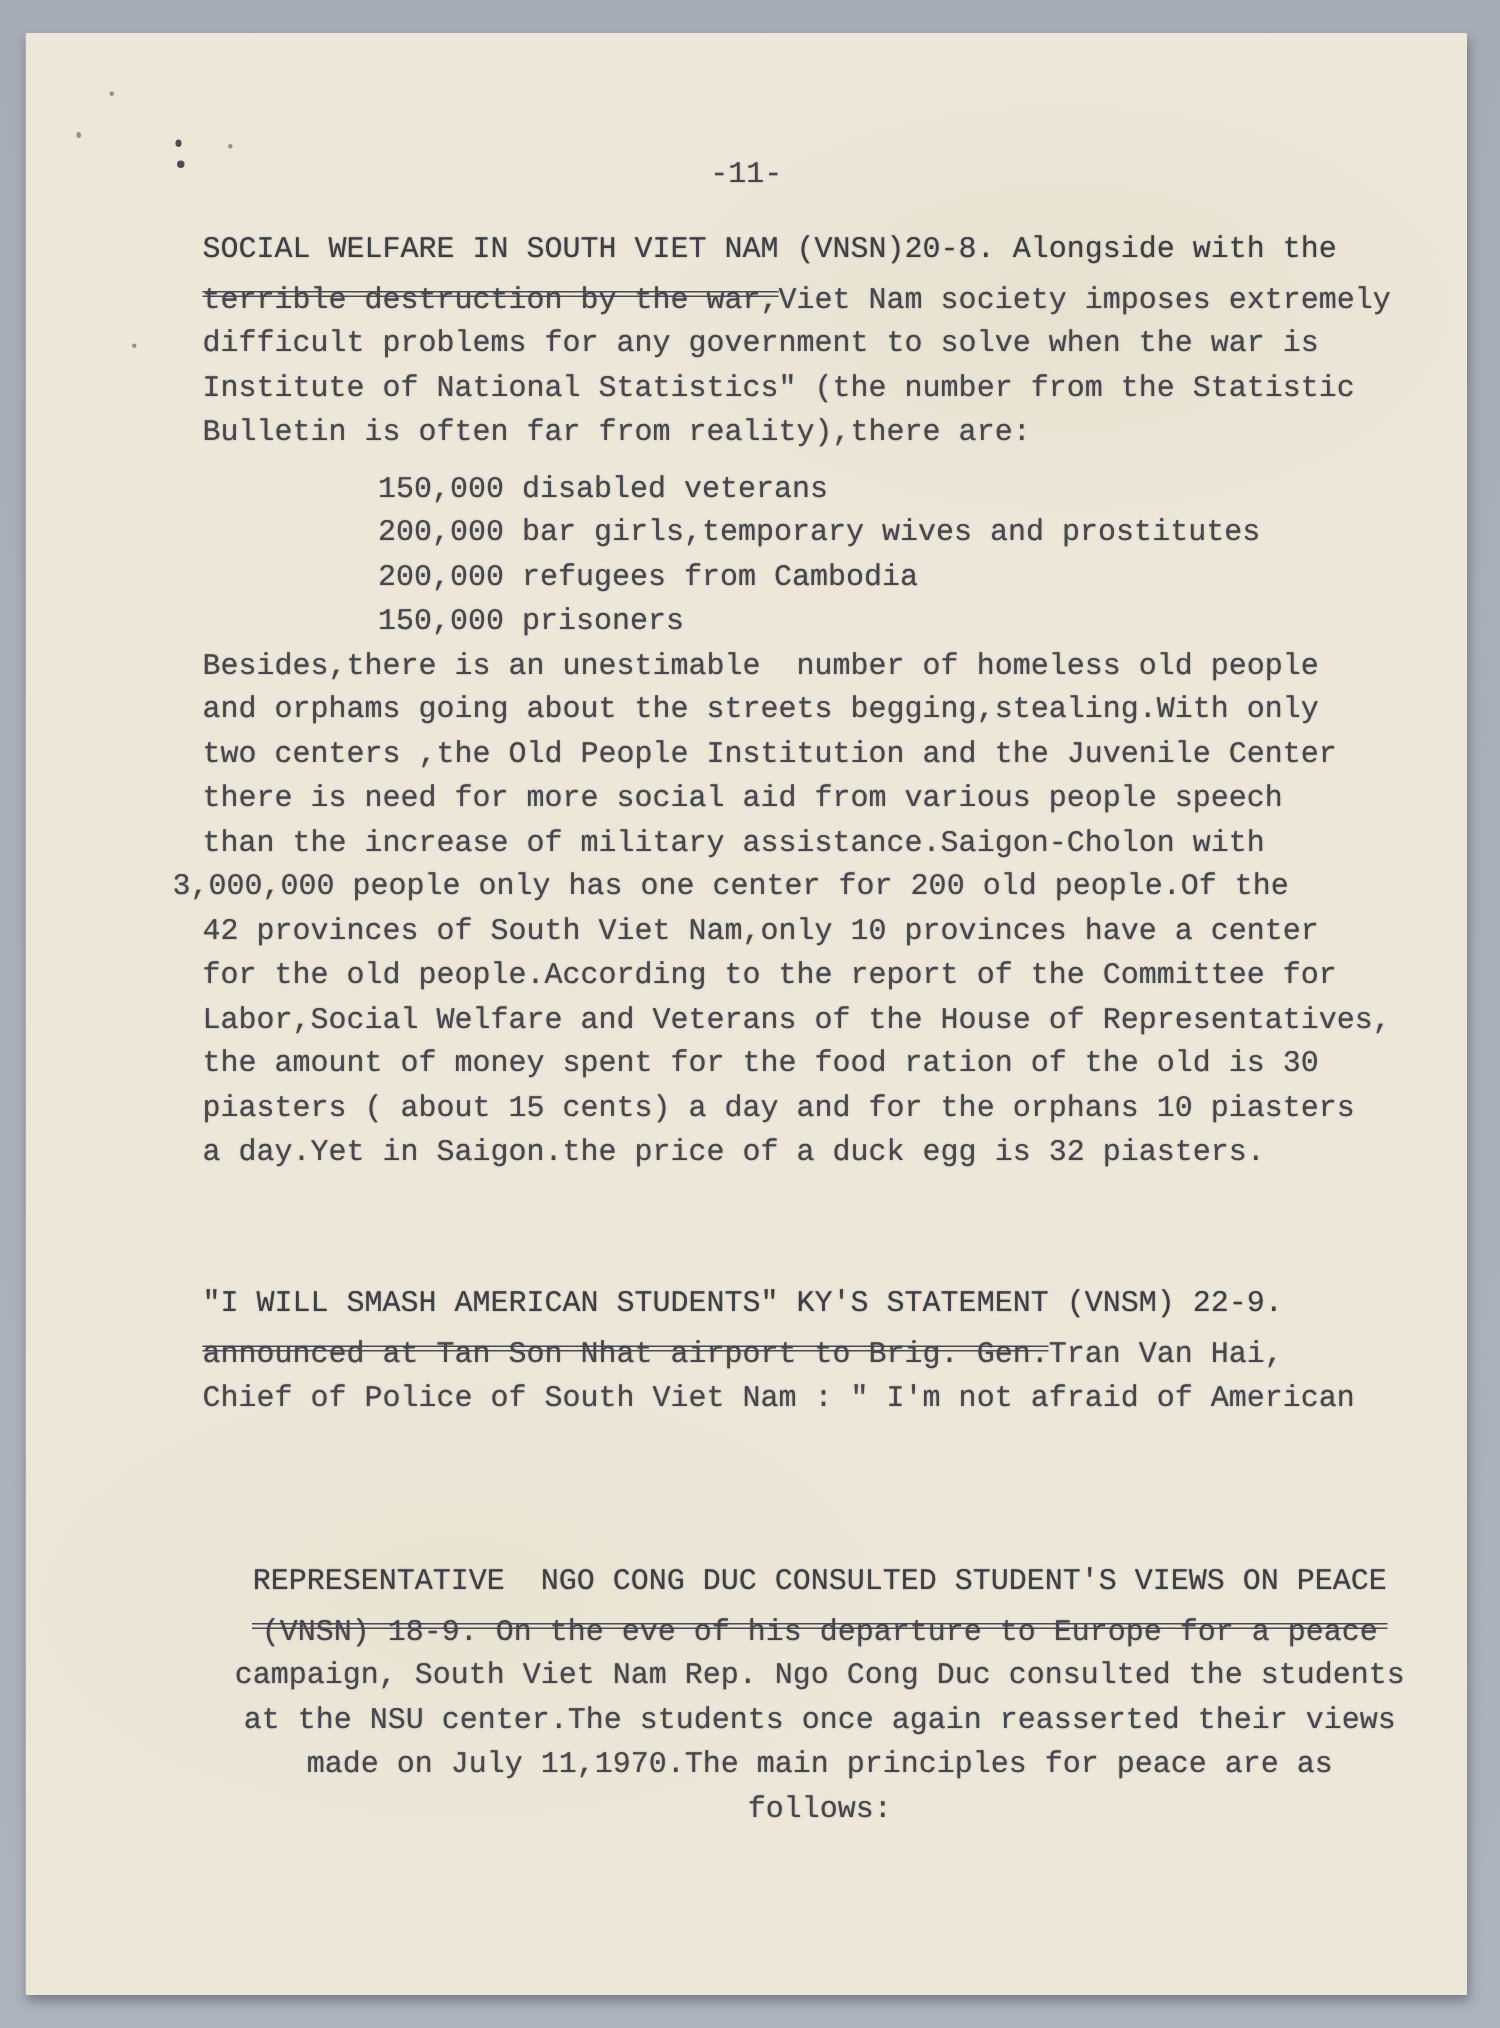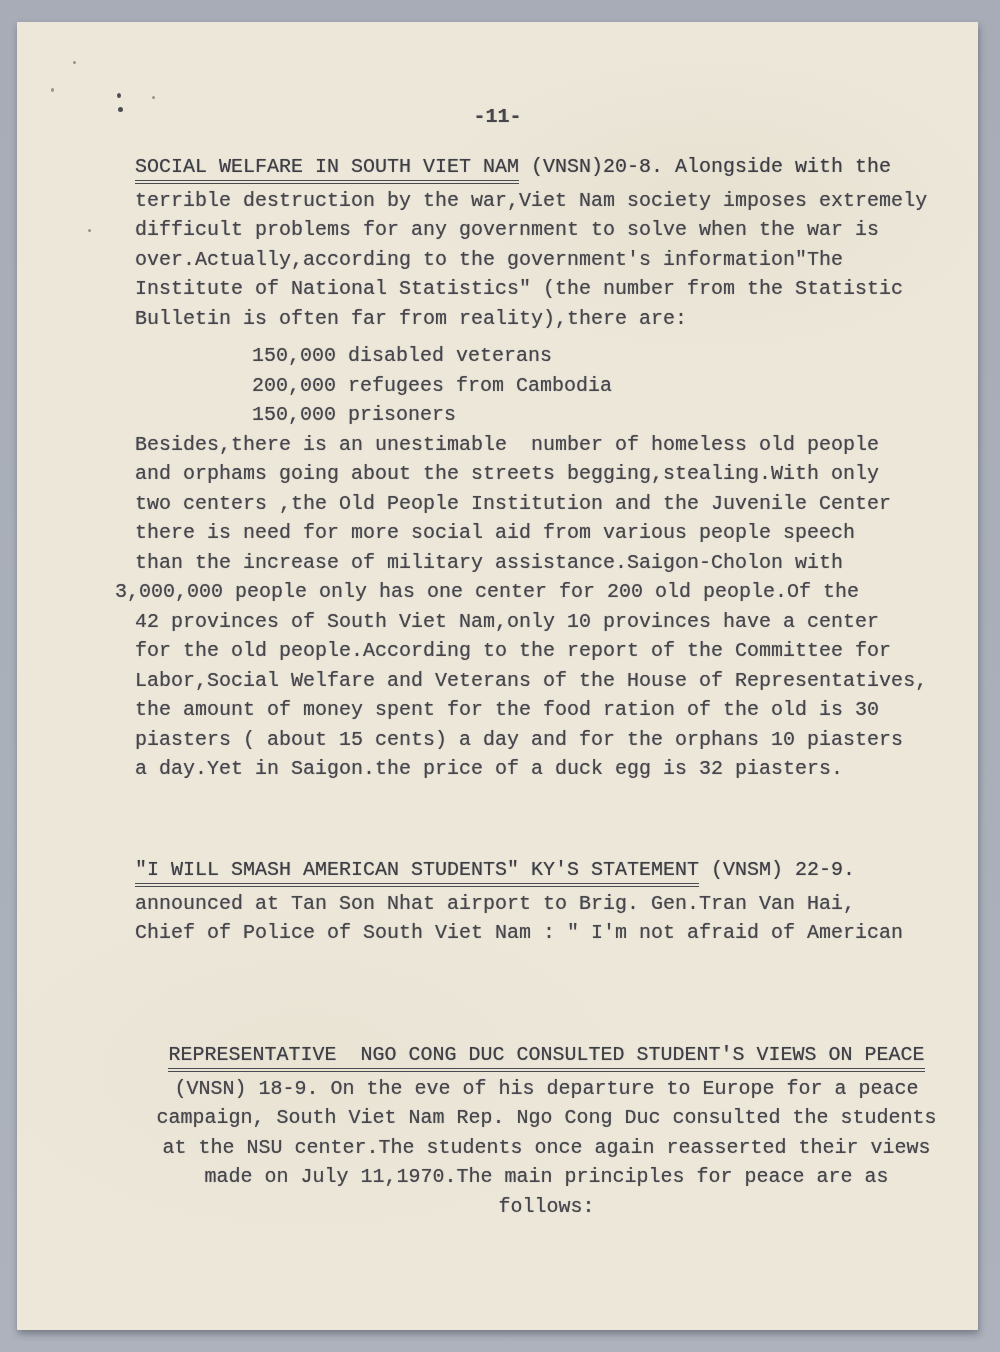--- a/index.html
+++ b/index.html
@@ -44,37 +44,36 @@
   }
   .page-number {
     position: absolute;
     top: 83px;
     left: 0;
     width: 100%;
     text-align: center;
     font-size: 20px;
     color: #46464c;
     text-shadow: 0 0 1px rgba(70,70,78,0.65);
-    font-weight: bold;
   }
   .section {
     position: absolute;
     left: 118px;
     right: 20px;
   }
   .s1 { top: 130px; }
   .s2 { top: 833px; }
   .s3 { top: 1018px; text-align: center; }
   .heading-line {
     height: 33.5px;
     color: #3e3e45;
   }
   .underlined {
     border-bottom: 4px double #4a4a52;
-    padding-bottom: 2px;
+    padding-bottom: 16px;
     margin-top: 12px;
   }
   .list-block {
     margin-top: 8px;
   }
   .indent { padding-left: 117px; }
   .outdent { margin-left: -20px; }
   .speck {
     position: absolute;
     background: #4d4d53;
@@ -95,25 +94,25 @@
   <div class="speck" style="left:101px; top:85px; width:5px; height:5px;"></div>
   <div class="speck faint" style="left:56px; top:39px; width:3px; height:3px;"></div>
   <div class="speck faint" style="left:34px; top:66px; width:3px; height:4px;"></div>
   <div class="speck faint" style="left:71px; top:207px; width:3px; height:3px;"></div>
   <div class="speck faint" style="left:135px; top:74px; width:3px; height:3px;"></div>
 
   <div class="section s1">
     <div class="line heading-line"><span class="underlined">SOCIAL WELFARE IN SOUTH VIET NAM</span><span> (VNSN)20-8. Alongside with the</span></div>
     <div class="line">terrible destruction by the war,Viet Nam society imposes extremely</div>
     <div class="line">difficult problems for any government to solve when the war is</div>
-    <div class="line">over.Actually,according to the government's information"The</div>
     <div class="line">Institute of National Statistics" (the number from the Statistic</div>
     <div class="line">Bulletin is often far from reality),there are:</div>
     <div class="list-block">
       <div class="line indent">150,000 disabled veterans</div>
+      <div class="line indent">200,000 bar girls,temporary wives and prostitutes</div>
       <div class="line indent">200,000 refugees from Cambodia</div>
       <div class="line indent">150,000 prisoners</div>
     </div>
     <div class="line">Besides,there is an unestimable  number of homeless old people</div>
     <div class="line">and orphams going about the streets begging,stealing.With only</div>
     <div class="line">two centers ,the Old People Institution and the Juvenile Center</div>
     <div class="line">there is need for more social aid from various people speech</div>
     <div class="line">than the increase of military assistance.Saigon-Cholon with</div>
     <div class="line outdent">3,000,000 people only has one center for 200 old people.Of the</div>
     <div class="line">42 provinces of South Viet Nam,only 10 provinces have a center</div>

